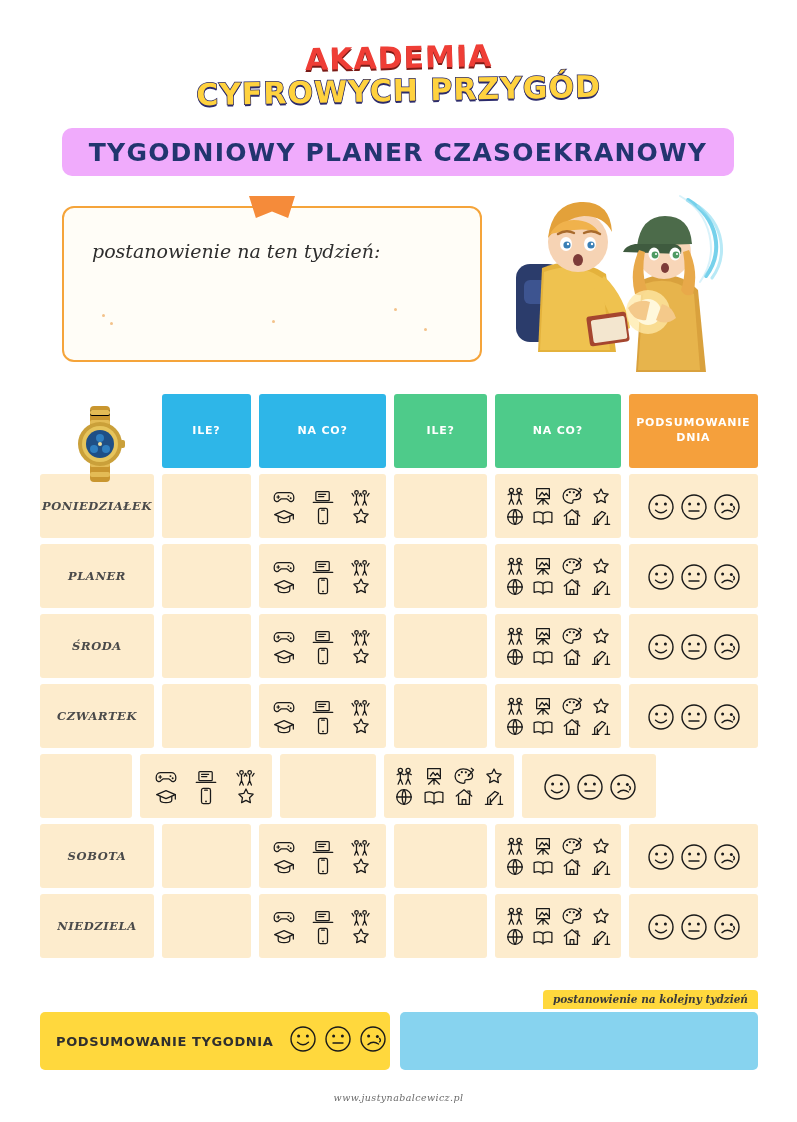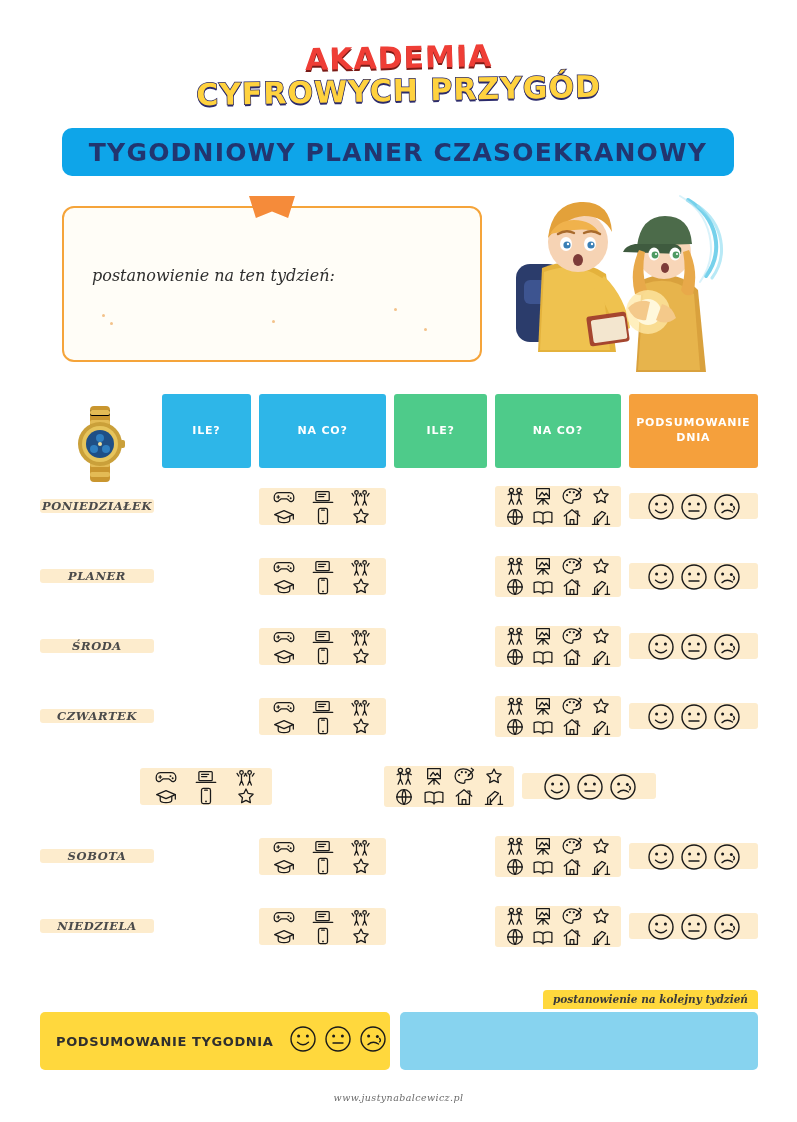--- a/index.html
+++ b/index.html
@@ -47,21 +47,21 @@
     -webkit-text-stroke: 1.5px #2b2a6b;
     paint-order: stroke fill;
     text-shadow: 0 2px 0 #2b2a6b;
     transform: rotate(-1.2deg);
   }
 
   .title-banner {
     position: absolute;
     top: 128px; left: 62px;
     width: 672px; height: 48px;
-    background: #0ea5e9;
+    background: #f0abfc;
     border-radius: 10px;
     display: flex; align-items: center; justify-content: center;
   }
   .title-banner span {
     font-family: "DejaVu Sans", sans-serif;
     font-weight: bold;
     font-size: 25px;
     letter-spacing: 1.2px;
     color: #22356f;
   }
@@ -81,23 +81,22 @@
     transform: translateX(-50%);
     width: 46px; height: 22px;
     background: #f58b3a;
     clip-path: polygon(0 0, 100% 0, 85% 100%, 50% 70%, 15% 100%);
   }
   .pledge-text {
     position: absolute;
     left: 28px; top: 32px;
     font-family: "DejaVu Serif", serif;
     font-style: italic;
-    font-size: 16px;
+    font-size: 19px;
     color: #2e2e2e;
-    margin-top: 26px;
   }
   .pledge-dot { position: absolute; width: 3px; height: 3px; border-radius: 50%; background: #f3c28a; }
 
   
   .kids {
     position: absolute;
     left: 492px; top: 172px;
     width: 248px; height: 208px;
     overflow: hidden;
   }
@@ -147,21 +146,21 @@
   .hc-d { width: 130px; }
   .hc-s { width: 134px; }
 
   
   .watch {
     position: absolute; left: 28px; top: 10px;
     width: 64px; height: 80px;
   }
 
   
-  .day-row { height: 64px; display: flex; gap: 8px; margin-top: 6px; align-items: center; }
+  .day-row { height: 64px; display: flex; gap: 8px; margin-top: 6px; }
   .day-name {
     width: 118px; background: #fdeccd; border-radius: 3px;
     display:flex; align-items:center; justify-content:center;
     font-family: "DejaVu Serif", serif;
     font-style: italic; font-weight: bold;
     font-size: 11.5px; letter-spacing: .6px; color: #4a4a4a;
   }
   .fillcell { background: #fdeccd; border-radius: 3px; }
   .fill-a { width: 92px; }
   .fill-b { width: 132px; display:flex; align-items:center; justify-content:center; }

